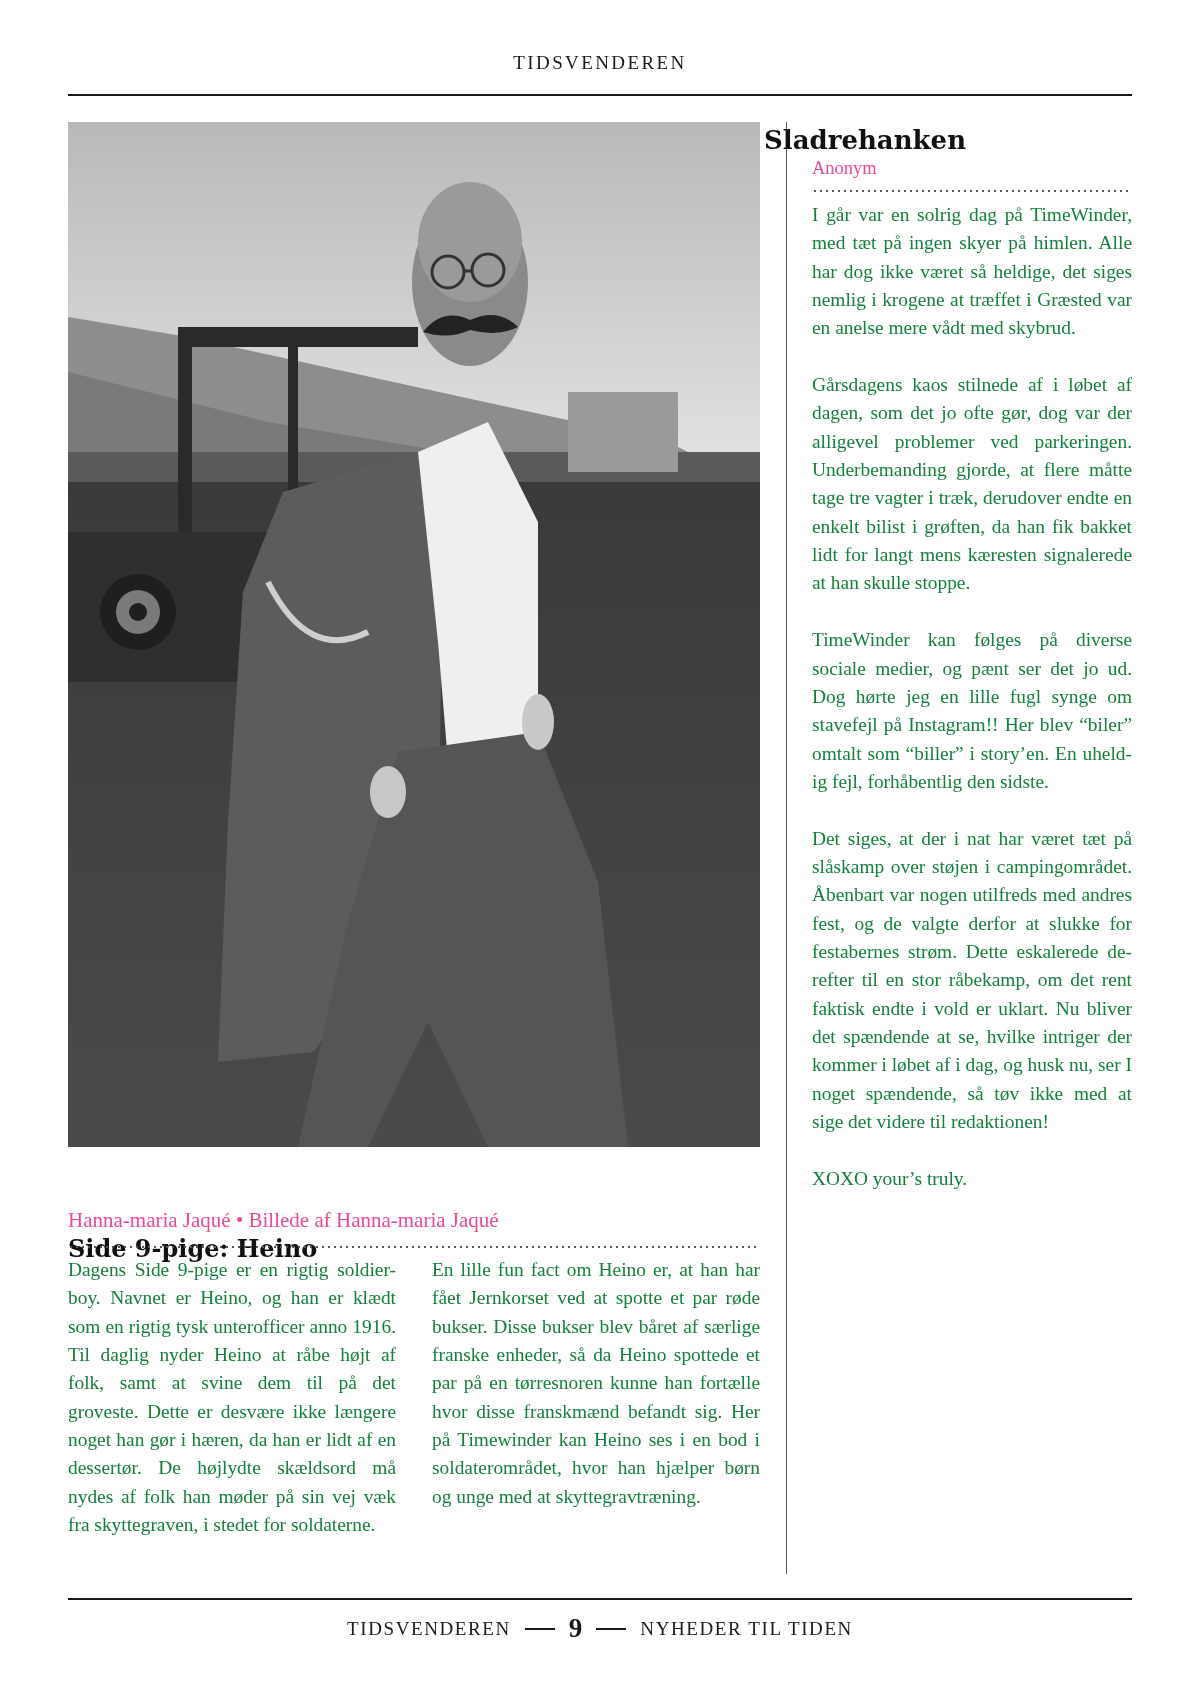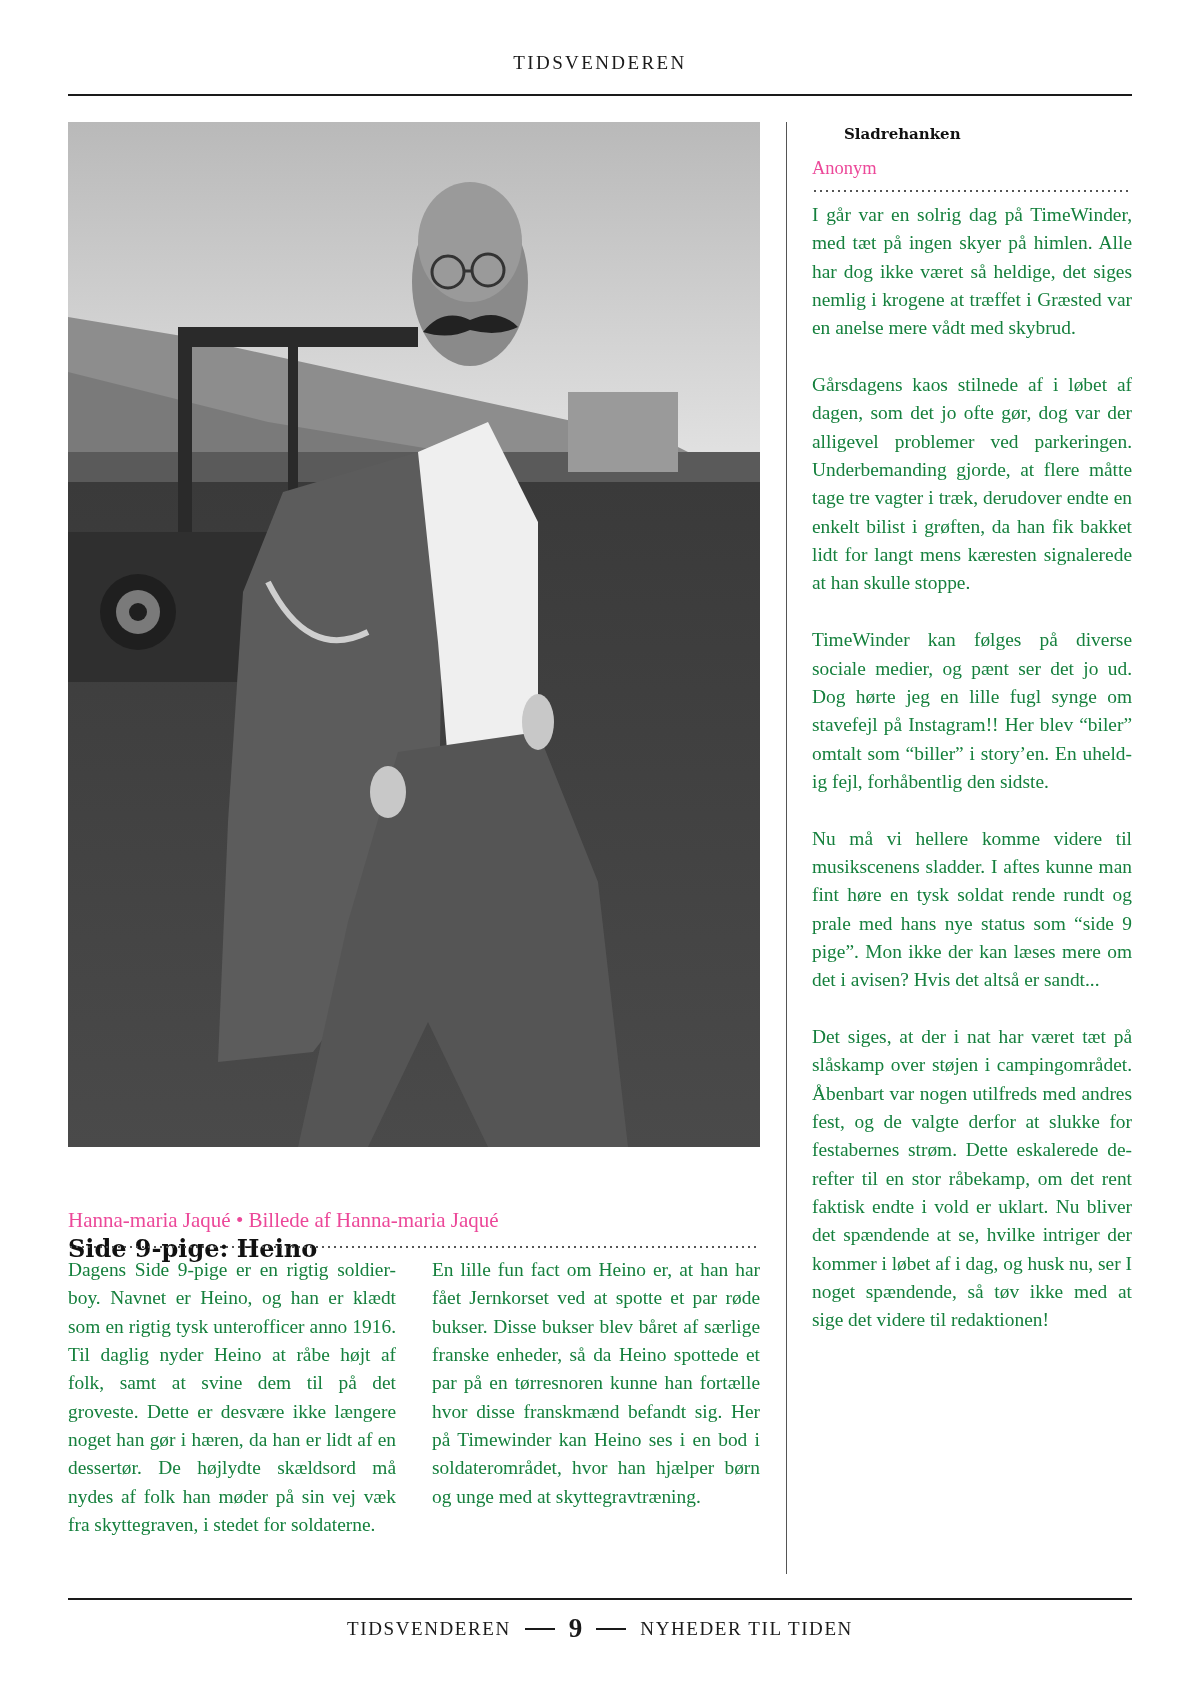--- a/index.html
+++ b/index.html
@@ -27,21 +27,21 @@
   .body-text p:last-child { margin-bottom: 0; }
 
   
   #heino-title { left: 68px; top: 1234px; font-size: 24px; }
   #heino-byline { left: 68px; top: 1208px; font-size: 21px; }
   #heino-dots { left: 68px; top: 1246px; width: 692px; }
   #heino-col1 { left: 68px; top: 1256px; width: 328px; }
   #heino-col2 { left: 432px; top: 1256px; width: 328px; }
 
   
-  #gossip-title { left: 844px; top: 125px; font-size: 15px; }
+  #gossip-title { left: 764px; top: 125px; font-size: 26px; }
   #gossip-byline { left: 812px; top: 158px; font-size: 18.5px; }
   #gossip-dots { left: 812px; top: 190px; width: 320px; }
   #gossip-body { left: 812px; top: 201px; width: 320px; }
 
   .footer { position: absolute; left: 0; top: 1613px; width: 1200px; text-align: center;
     font-family: "Liberation Serif", serif; font-size: 19px; letter-spacing: 1.6px; color: #1a1a1a;
     display: flex; justify-content: center; align-items: center; gap: 14px; }
   .footer .dash { display: inline-block; width: 30px; height: 2px; background: #1a1a1a; }
   .footer .pageno { font-size: 27px; font-weight: bold; letter-spacing: 0; }
 </style>
@@ -114,22 +114,22 @@
 
 <div class="vrule"></div>
 
 <div class="article-title" id="gossip-title">Sladrehanken</div>
 <div class="byline" id="gossip-byline">Anonym</div>
 <div class="dots" id="gossip-dots"></div>
 <div class="body-text" id="gossip-body">
   <p>I går var en solrig dag på TimeWind­er, med tæt på ingen skyer på himlen. Alle har dog ikke været så heldige, det siges nemlig i kro­gene at træffet i Græsted var en anelse mere vådt med skybrud.</p>
   <p>Gårsdagens kaos stilnede af i løbet af dagen, som det jo ofte gør, dog var der alligevel problemer ved parkeringen. Underbemand­ing gjorde, at flere måtte tage tre vagter i træk, derudover endte en enkelt bilist i grøften, da han fik bakket lidt for langt mens kærest­en signalerede at han skulle stoppe.</p>
   <p>TimeWinder kan følges på di­verse sociale medier, og pænt ser det jo ud. Dog hørte jeg en lille fugl synge om stavefejl på Ins­tagram!! Her blev “biler” omtalt som “biller” i story’en. En uheld­ig fejl, forhåbentlig den sidste.</p>
-  <p>Nu må vi hellere komme videre til musikscenens sladder. I aftes kunne man fint høre en tysk sol­dat rende rundt og prale med hans nye status som “side 9 pige”. Mon ikke der kan læses mere om det i avisen? Hvis det altså er sandt...</p>
   <p>Det siges, at der i nat har været tæt på slåskamp over støjen i camp­ingområdet. Åbenbart var nogen utilfreds med andres fest, og de valgte derfor at slukke for festab­ernes strøm. Dette eskalerede de­refter til en stor råbekamp, om det rent faktisk endte i vold er uklart. Nu bliver det spændende at se, hvilke intriger der kommer i løbet af i dag, og husk nu, ser I noget spændende, så tøv ikke med at sige det videre til redaktionen!</p>
+  <p style="text-align:left">XOXO your’s truly.</p>
 </div>
 
 <div class="rule-bottom"></div>
 <div class="footer">
   <span>TIDSVENDEREN</span>
   <span class="dash"></span>
   <span class="pageno">9</span>
   <span class="dash"></span>
   <span>NYHEDER TIL TIDEN</span>
 </div>

